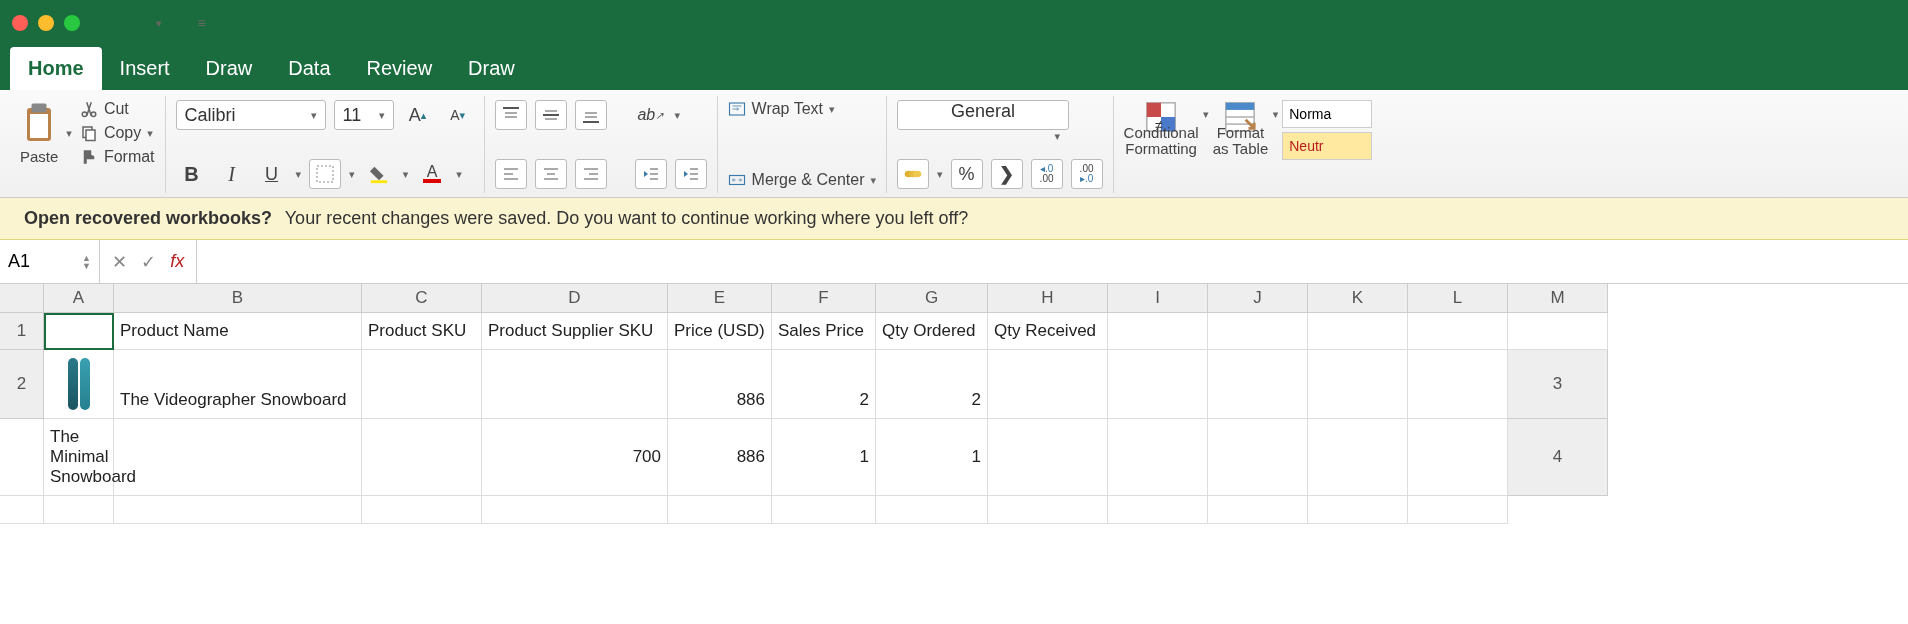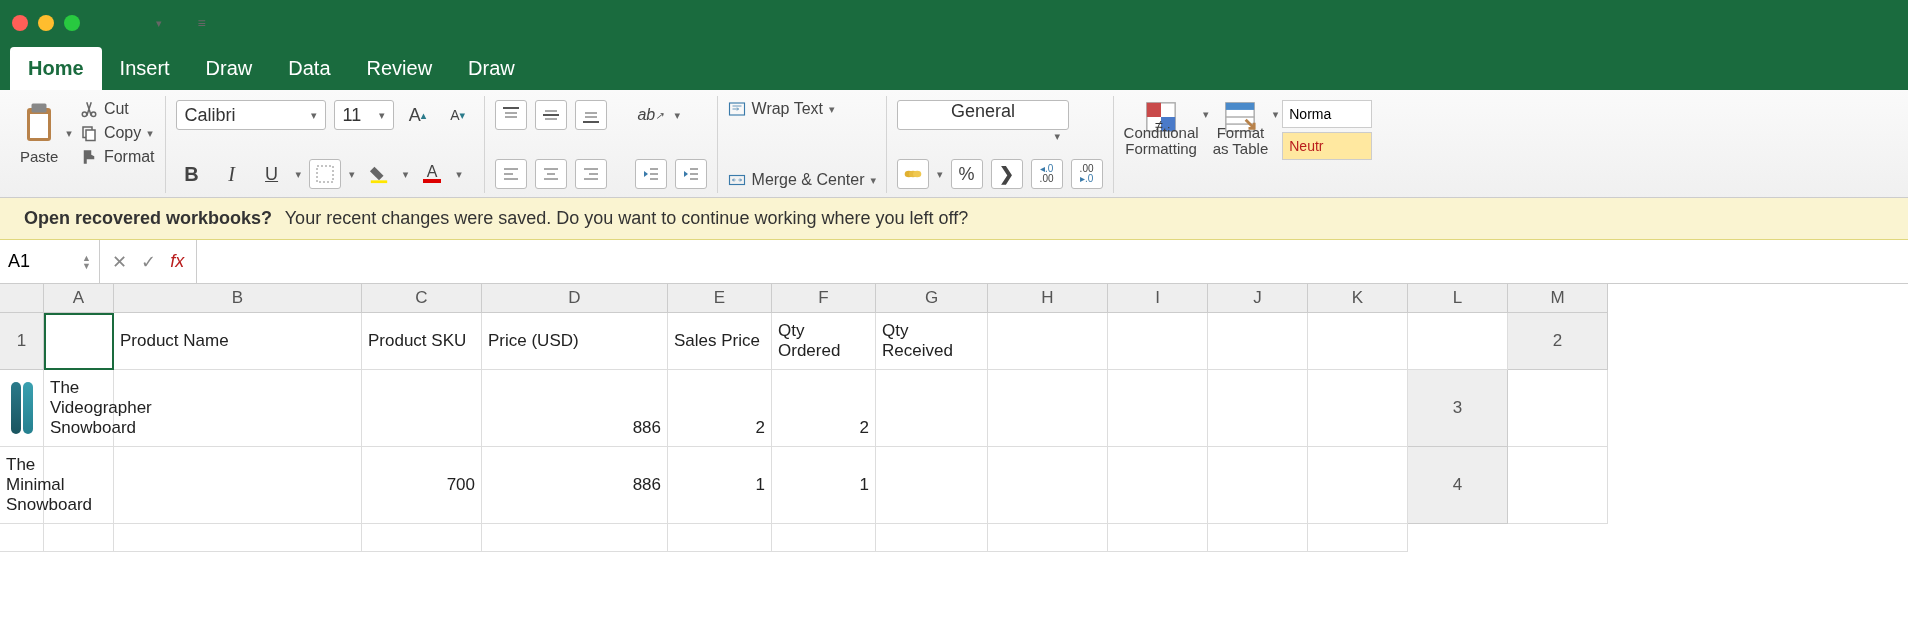--- a/index.html
+++ b/index.html
@@ -377,20 +377,21 @@
   <div class="ch">I</div>
   <div class="ch">J</div>
   <div class="ch">K</div>
   <div class="ch">L</div>
   <div class="ch">M</div>
 
   <div class="rh">1</div>
   <div class="cell active-cell"></div>
   <div class="cell">Product Name</div>
   <div class="cell">Product SKU</div>
+  <div class="cell">Product Supplier SKU</div>
   <div class="cell">Price (USD)</div>
   <div class="cell">Sales Price</div>
   <div class="cell">Qty Ordered</div>
   <div class="cell">Qty Received</div>
   <div class="cell"></div>
   <div class="cell"></div>
   <div class="cell"></div>
   <div class="cell"></div>
   <div class="cell"></div>
 

